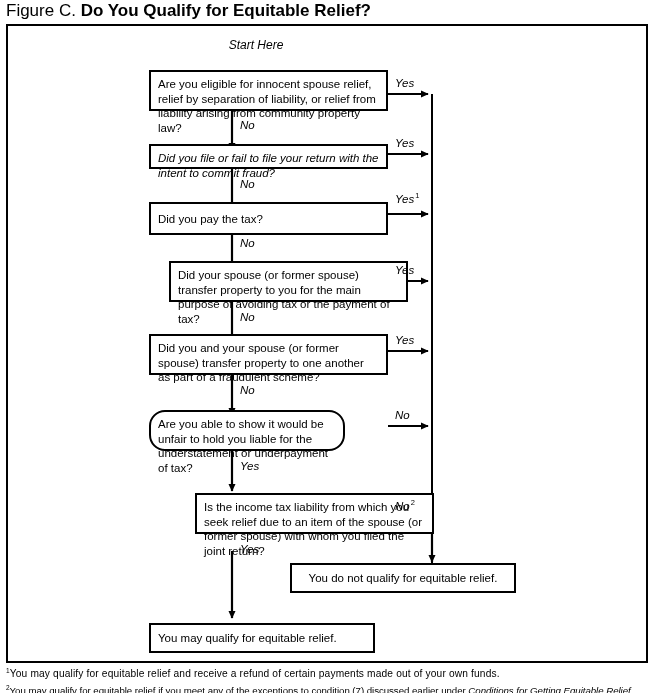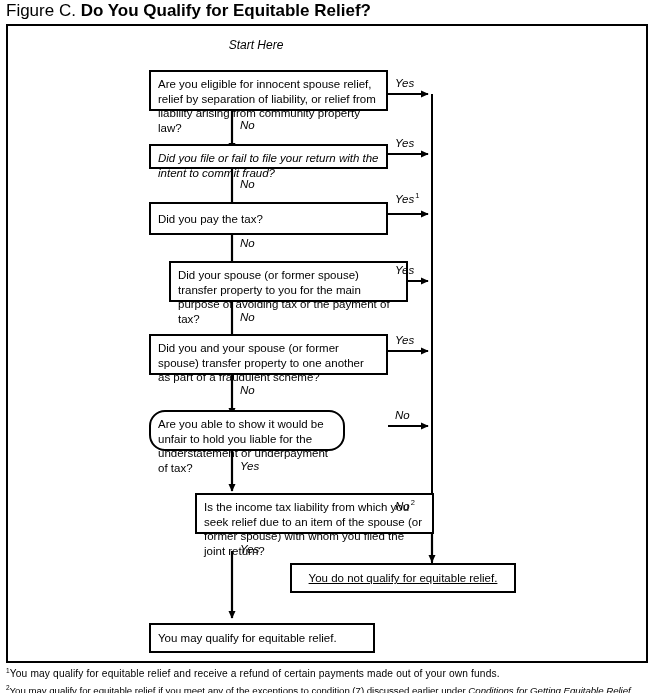--- a/index.html
+++ b/index.html
@@ -230,21 +230,21 @@
     <div class="node" style="left:141px; top:467px; width:239px; height:41px;margin-left:46px;">
       <span>Is the income tax liability from which you seek relief due to an item of the spouse (or former spouse) with whom you filed the joint return?</span>
     </div>
     <div class="edge-label" style="left:387px; top:470px;">
       <span>No</span><sup>2</sup>
     </div>
     <div class="edge-label" style="left:232px; top:517px;">
       <span>Yes</span>
     </div>
 
-    <div class="node center" style="left:282px; top:537px; width:226px; height:30px; padding-left:0; padding-right:0; justify-content:center;text-decoration:underline;">
+    <div class="node center" style="left:282px; top:537px; width:226px; height:30px; padding-left:0; padding-right:0; justify-content:center;">
       <span>You do not qualify for equitable relief.</span>
     </div>
 
     <div class="node center" style="left:141px; top:597px; width:226px; height:30px;">
       <span>You may qualify for equitable relief.</span>
     </div>
 
   </div>
 </div>
 

